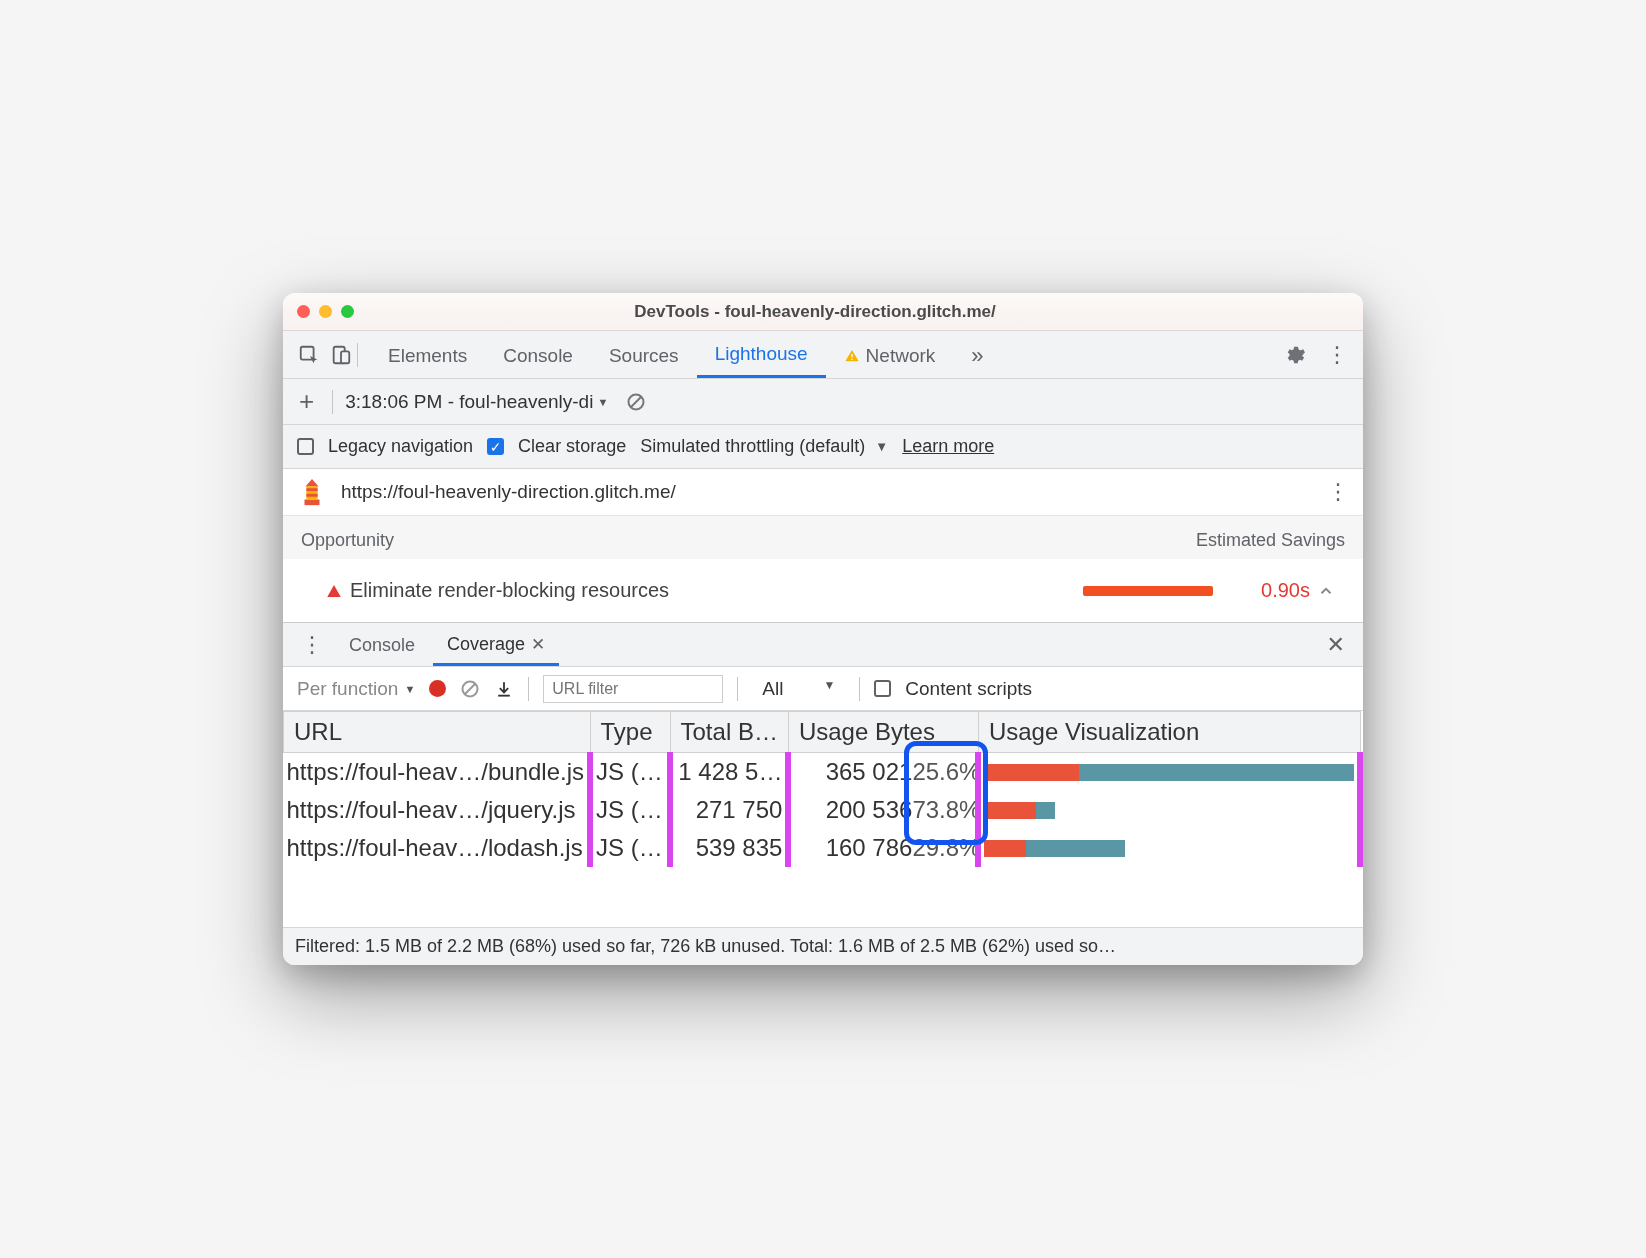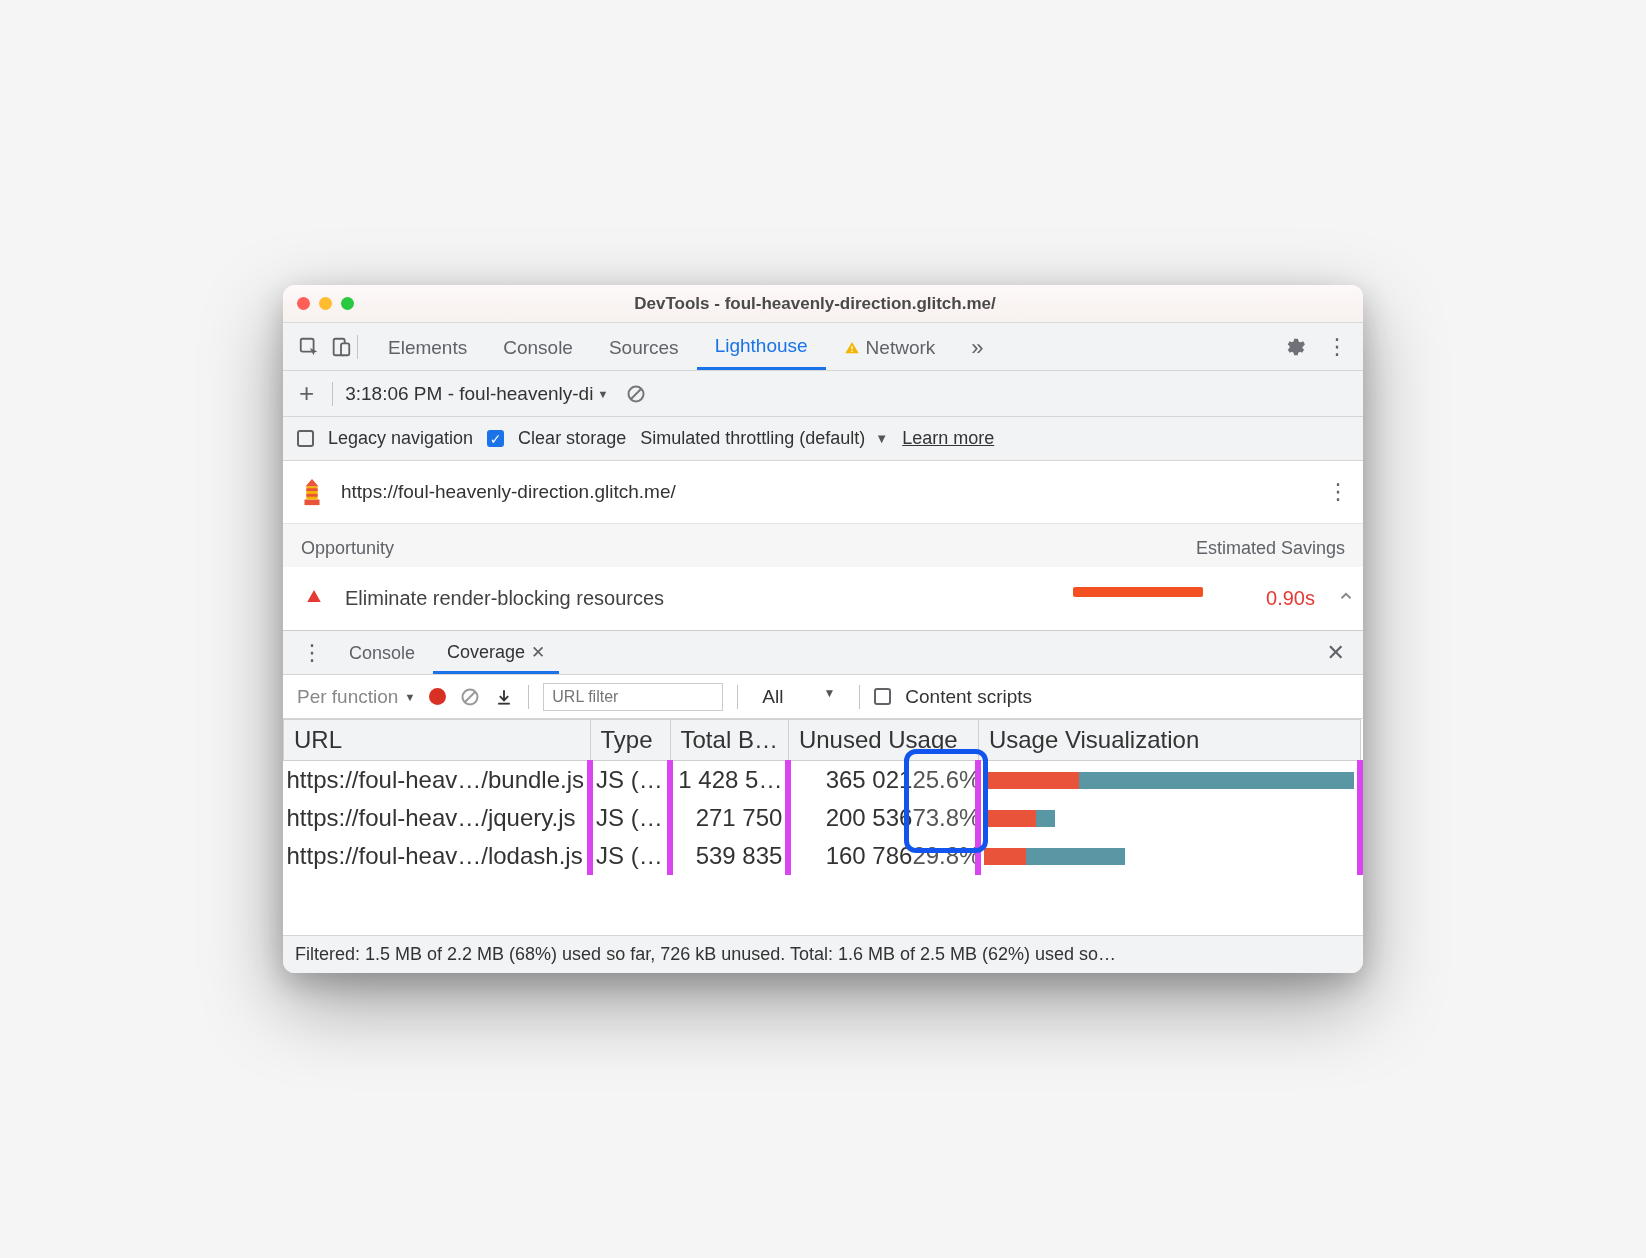--- a/index.html
+++ b/index.html
@@ -57,32 +57,32 @@
   .toolbar3 {
     display:flex; align-items:center; height:44px; padding:0 14px;
     background:#f1f3f4; border-bottom:1px solid #d6d6d6; gap:14px; color:#333;
     font-size:18px;
   }
   .chk { width:17px; height:17px; border:2px solid #5f6368; border-radius:3px; display:inline-flex; align-items:center; justify-content:center; }
   .chk.on { background:#1a73e8; border-color:#1a73e8; color:#fff; font-size:14px; }
   .learn { text-decoration: underline; color:#333;}
 
   .urlrow {
-    display:flex; align-items:center; padding:16px 14px; gap:14px; border-bottom:1px solid #e4e4e4;
+    display:flex; align-items:center; padding:8px 14px; gap:14px; border-bottom:1px solid #e4e4e4;
     background:#fff;
   }
   .lh-icon { width:30px; height:30px; }
   .url { font-size:19px; color:#333; flex:1; }
   .kebab { color:#5f6368; font-size:22px; letter-spacing:0; }
 
   .section-head { background:#f6f6f6; display:flex; padding:14px 18px 8px; color:#5f6368; font-size:18px; }
   .section-head .r { margin-left:auto; }
 
   .audit {
-    display:flex; align-items:flex-start; padding:20px 8px; gap:22px;
+    display:flex; align-items:center; padding:20px 28px; gap:7px;
     border-bottom:1px solid #ccc;
   }
   .audit .warn-tri { width:18px;height:18px; margin-left:14px;}
   .audit .name { font-size:20px; color:#424242; }
   .audit .bar { margin-left:auto; width:130px; height:10px; background:#f25022; border-radius:2px;}
   .audit .save { color:#e53935; font-size:20px; font-weight:400; width:90px; text-align:right;}
   .audit .chev { color:#888; }
 
   .drawer-tabs {
     display:flex; align-items:center; height:44px; padding:0 10px; border-bottom:1px solid #d6d6d6;
@@ -284,21 +284,21 @@
           <col class="col-type">
           <col class="col-total">
           <col class="col-unused">
           <col class="col-viz">
         </colgroup>
       <thead>
         <tr>
           <th>URL</th>
           <th>Type</th>
           <th style="text-align:left;">Total B…</th>
-          <th>Unused Usage</th>
+          <th>Usage Bytes</th>
           <th>Usage Visualization</th>
         </tr>
       </thead>
       <tbody id="cov-body">
           <tr>
             <td>https://foul-heav…/bundle.js</td>
             <td>JS (…</td>
             <td class="num">1 428 5…</td>
             <td class="unused"><span class="bytes">365 021</span><span class="pct">25.6%</span></td>
             <td>

